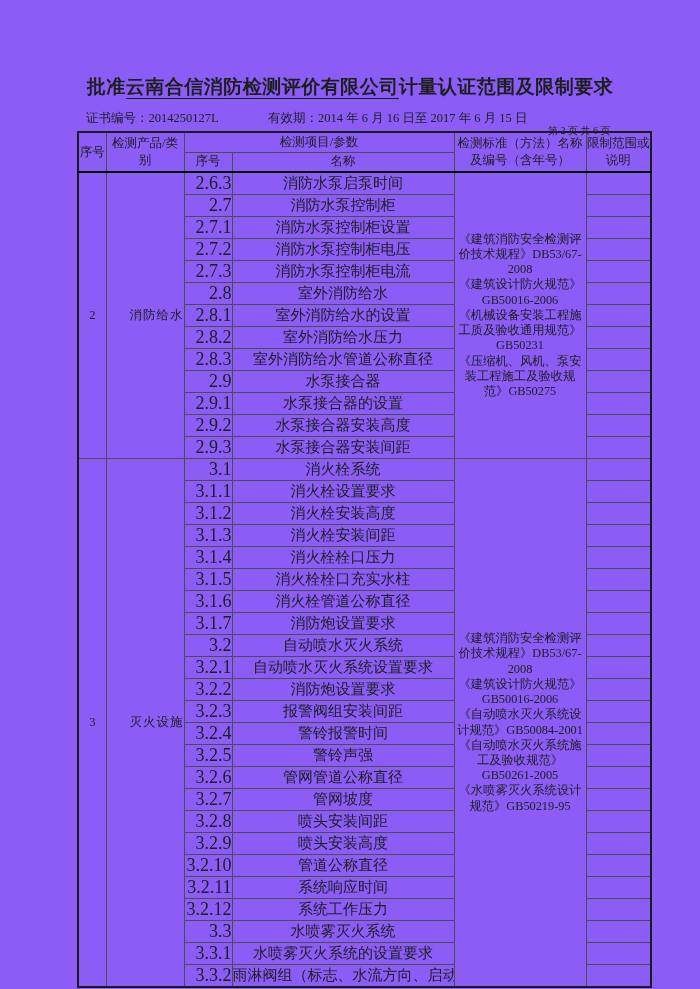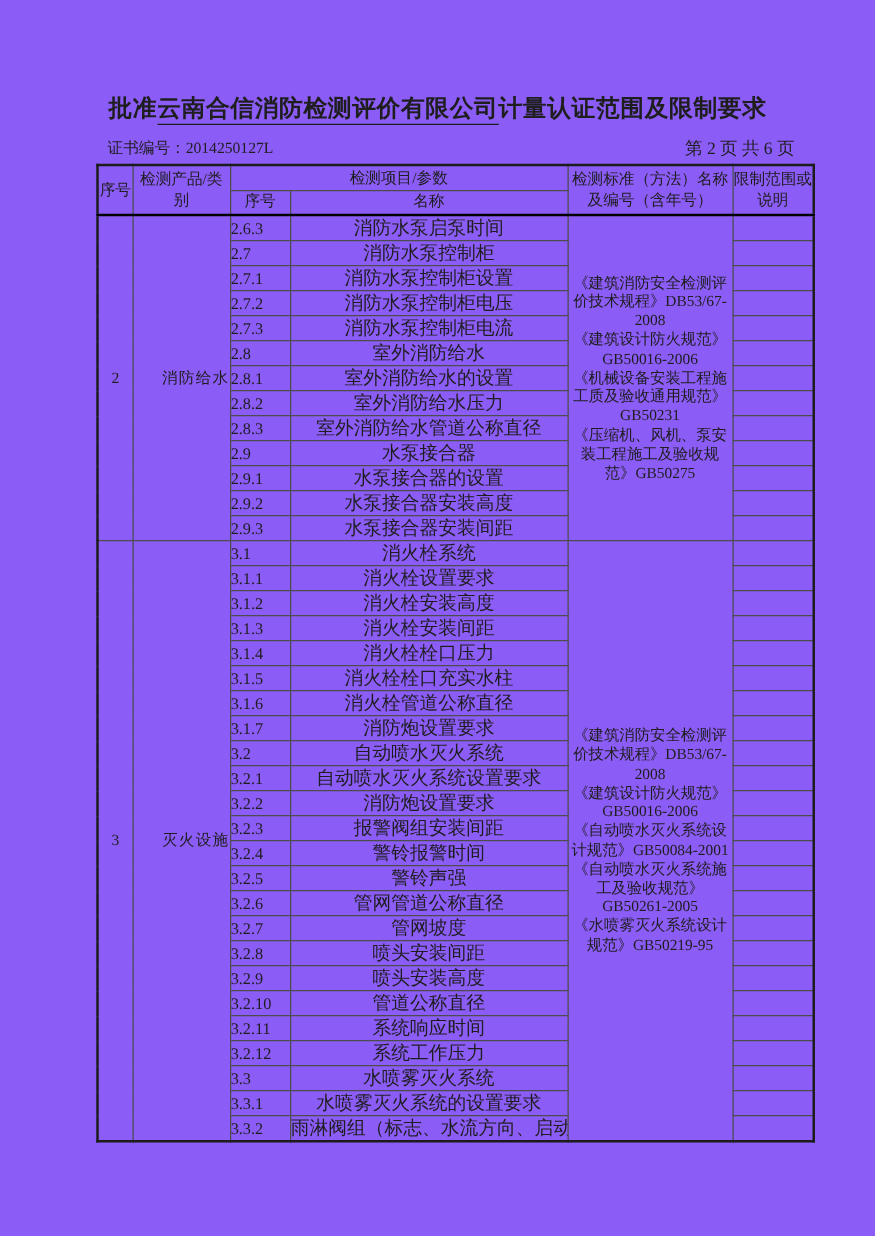--- a/index.html
+++ b/index.html
@@ -17,21 +17,21 @@
     position: absolute; top: 74px; left: 0; width: 100%;
     text-align: center;
     font-size: 19px; font-weight: bold;
     letter-spacing: 0.5px;
     white-space: nowrap;
   }
   .company-underline { border-bottom: 1.5px solid #1e1e1e; padding-bottom: 1px; }
 
   .meta-cert  { position: absolute; top: 110px; left: 86px;  font-size: 12.5px; white-space: nowrap; }
   .meta-valid { position: absolute; top: 110px; left: 268px; font-size: 12.5px; white-space: nowrap; }
-  .meta-page  { position: absolute; top: 110px; left: 548px; font-size: 14px; white-space: nowrap; }
+  .meta-page  { position: absolute; top: 124px; left: 548px; font-size: 10px; white-space: nowrap; }
 
   table.cert-table {
     position: absolute; left: 77px; top: 131px;
     width: 573px; height: 752px;
     border-collapse: collapse; table-layout: fixed;
     font-size: 12.5px;
     border: 2px solid #1c1c1c;
   }
   .cert-table th, .cert-table td {
     border: 1px solid #4c4c4c;
@@ -47,37 +47,38 @@
 
   .h-seq     { padding: 0 6px; }
   .h-product { padding: 0 6px; margin-left: 12px; }
   .h-subseq  { }
   .h-name    { }
   .h-std     { padding: 0 4px; }
   .h-limit   { padding: 0 6px; margin-left: 18px; }
 
   .c-seq  { text-align: center; }
   .c-cat  { text-align: right; letter-spacing: 1px; }
-  .c-no   { text-align: left; font-size: 13px; }
+  .c-no   { text-align: right; font-size: 18px; }
   .c-name { text-align: center; padding-left: 10px; white-space: nowrap; font-size: 15px; }
   .c-std  { text-align: center; font-size: 12.3px; line-height: 1.24; padding: 0 3px; }
   .c-limit { }
 </style>
 </head>
 <body>
 
 <div class="page">
 
   <div class="doc-title">
     <span>批准</span><span class="company-underline">云南合信消防检测评价有限公司</span><span>计量认证范围及限制要求</span>
   </div>
 
   <div class="meta-cert">
     <span>证书编号：</span><span>2014250127L</span>
   </div>
+  <div class="meta-valid">有效期：2014 年 6 月 16 日至 2017 年 6 月 15 日</div>
   <div class="meta-page">第 2 页 共 6 页</div>
 
   <table class="cert-table">
     <colgroup>
       <col style="width:28px">
       <col style="width:78px">
       <col style="width:48px">
       <col style="width:222px">
       <col style="width:132px">
       <col style="width:65px">

